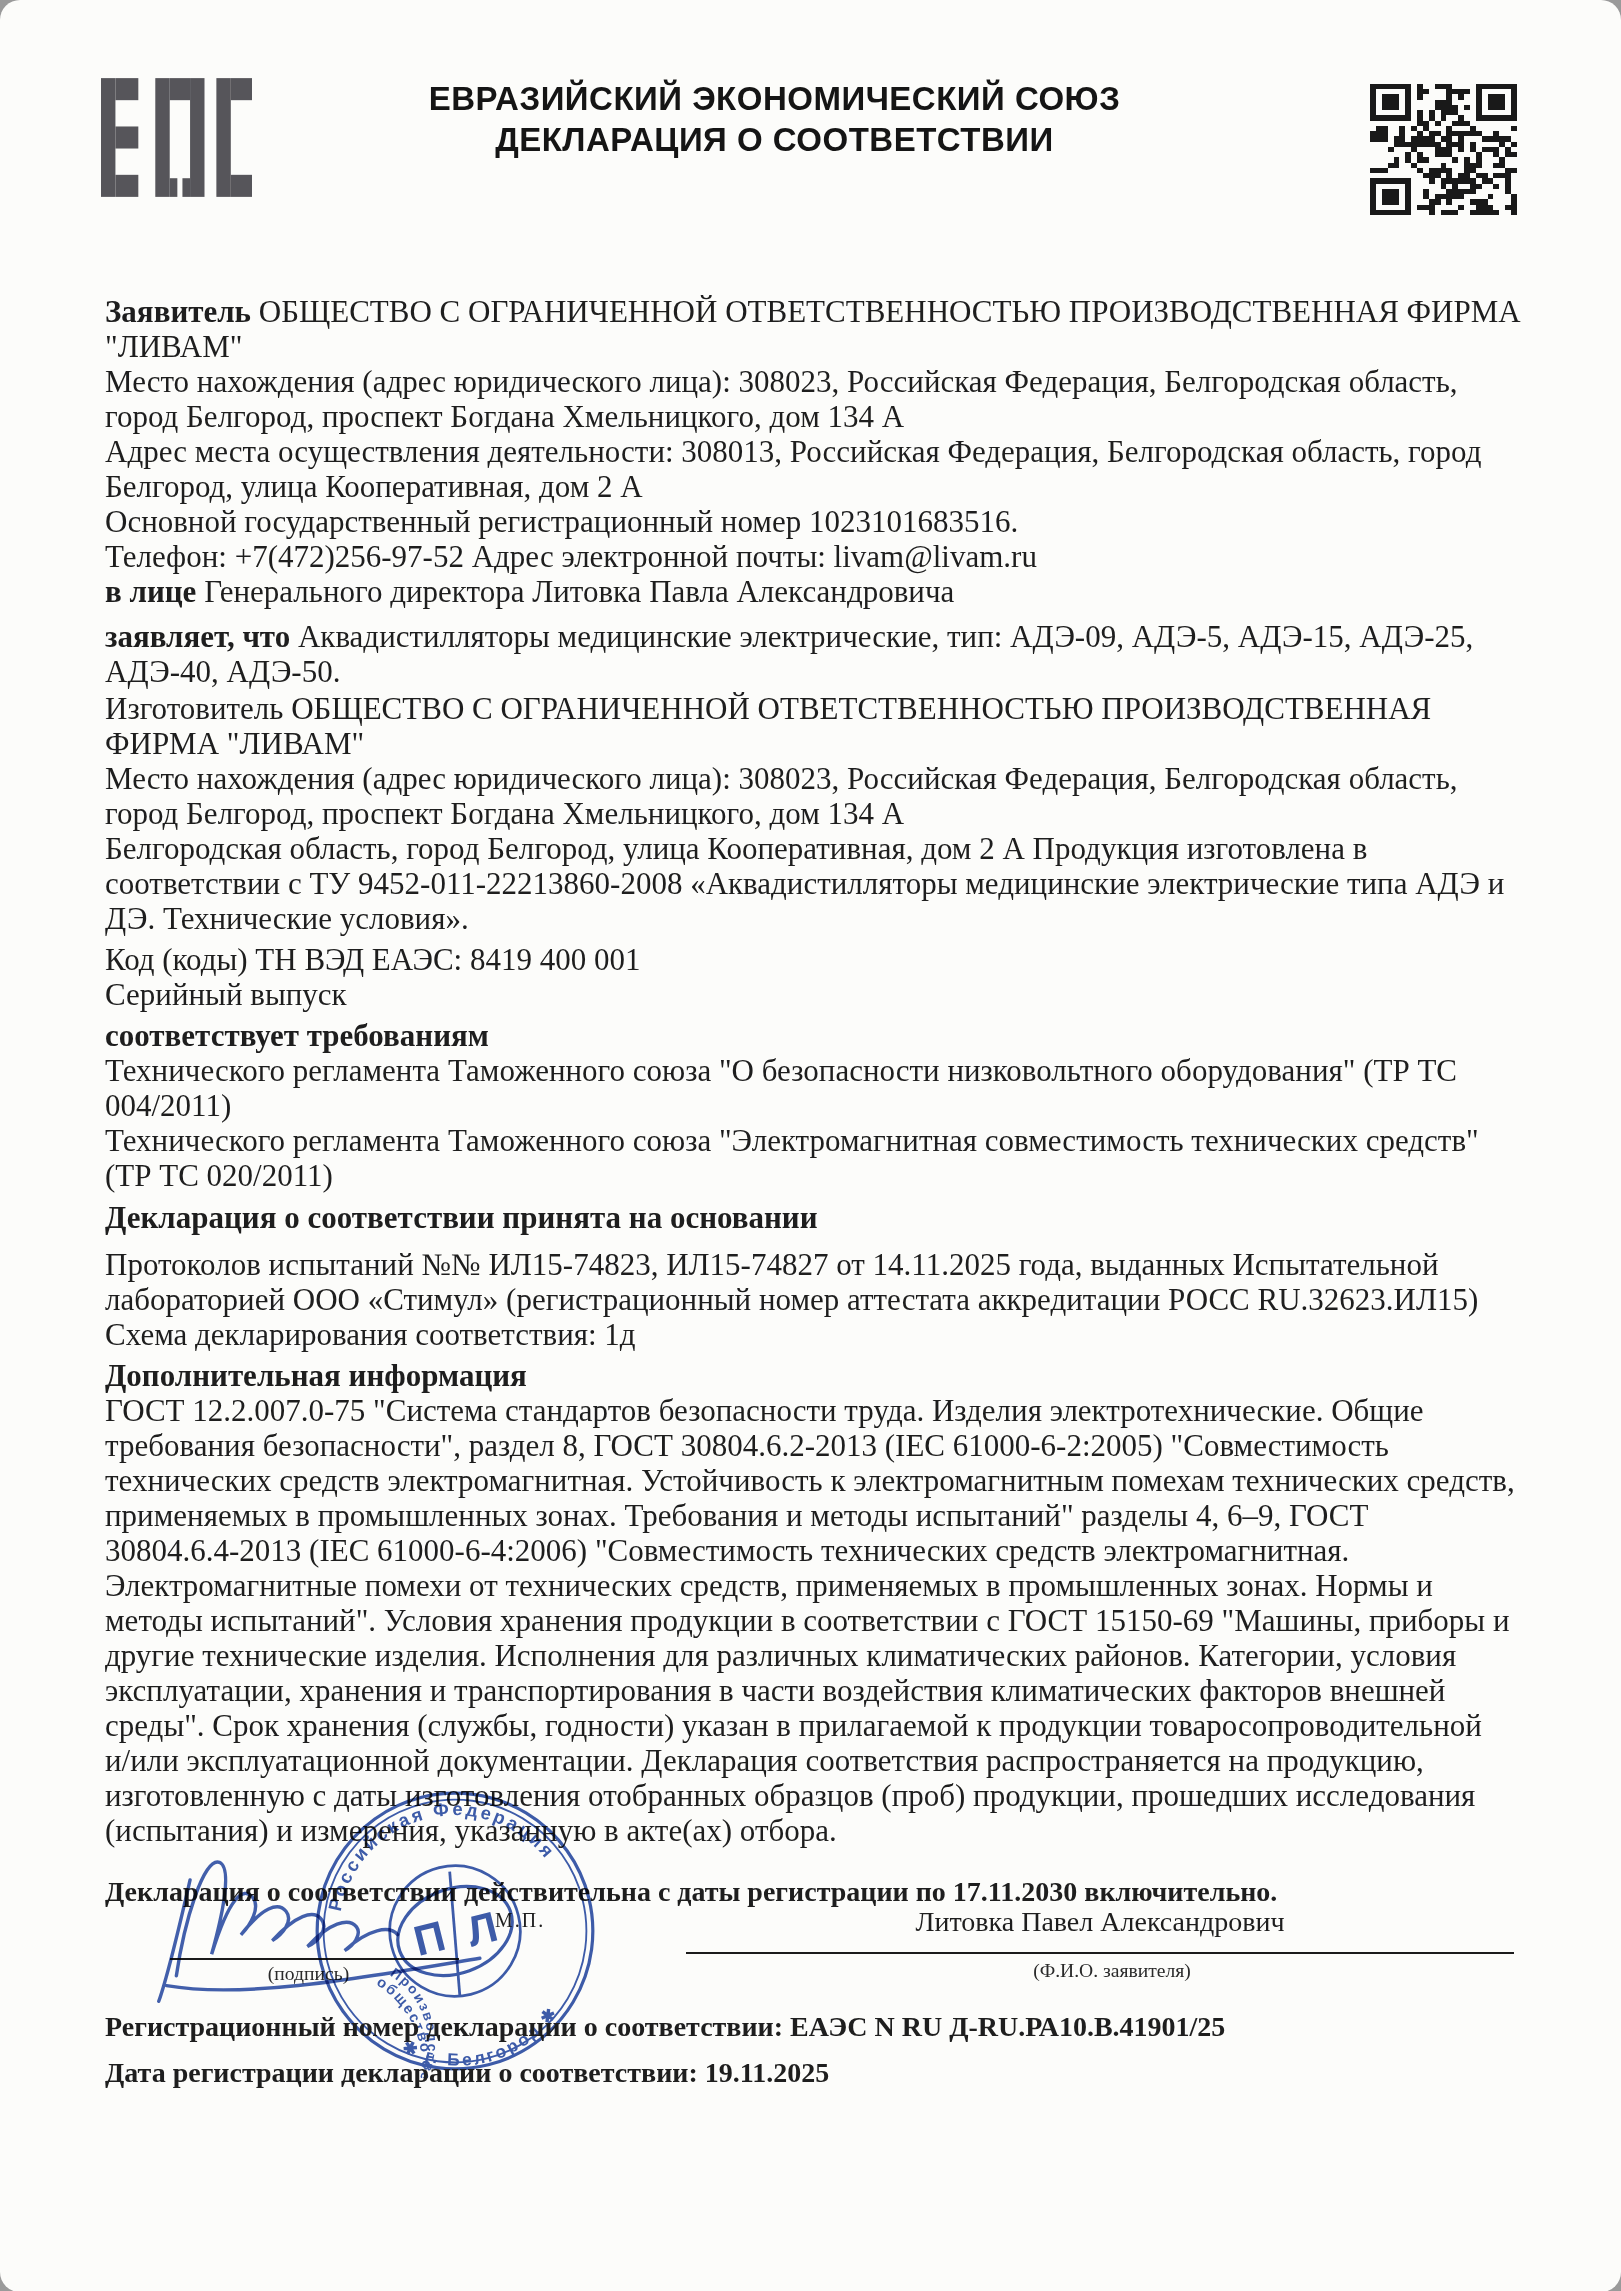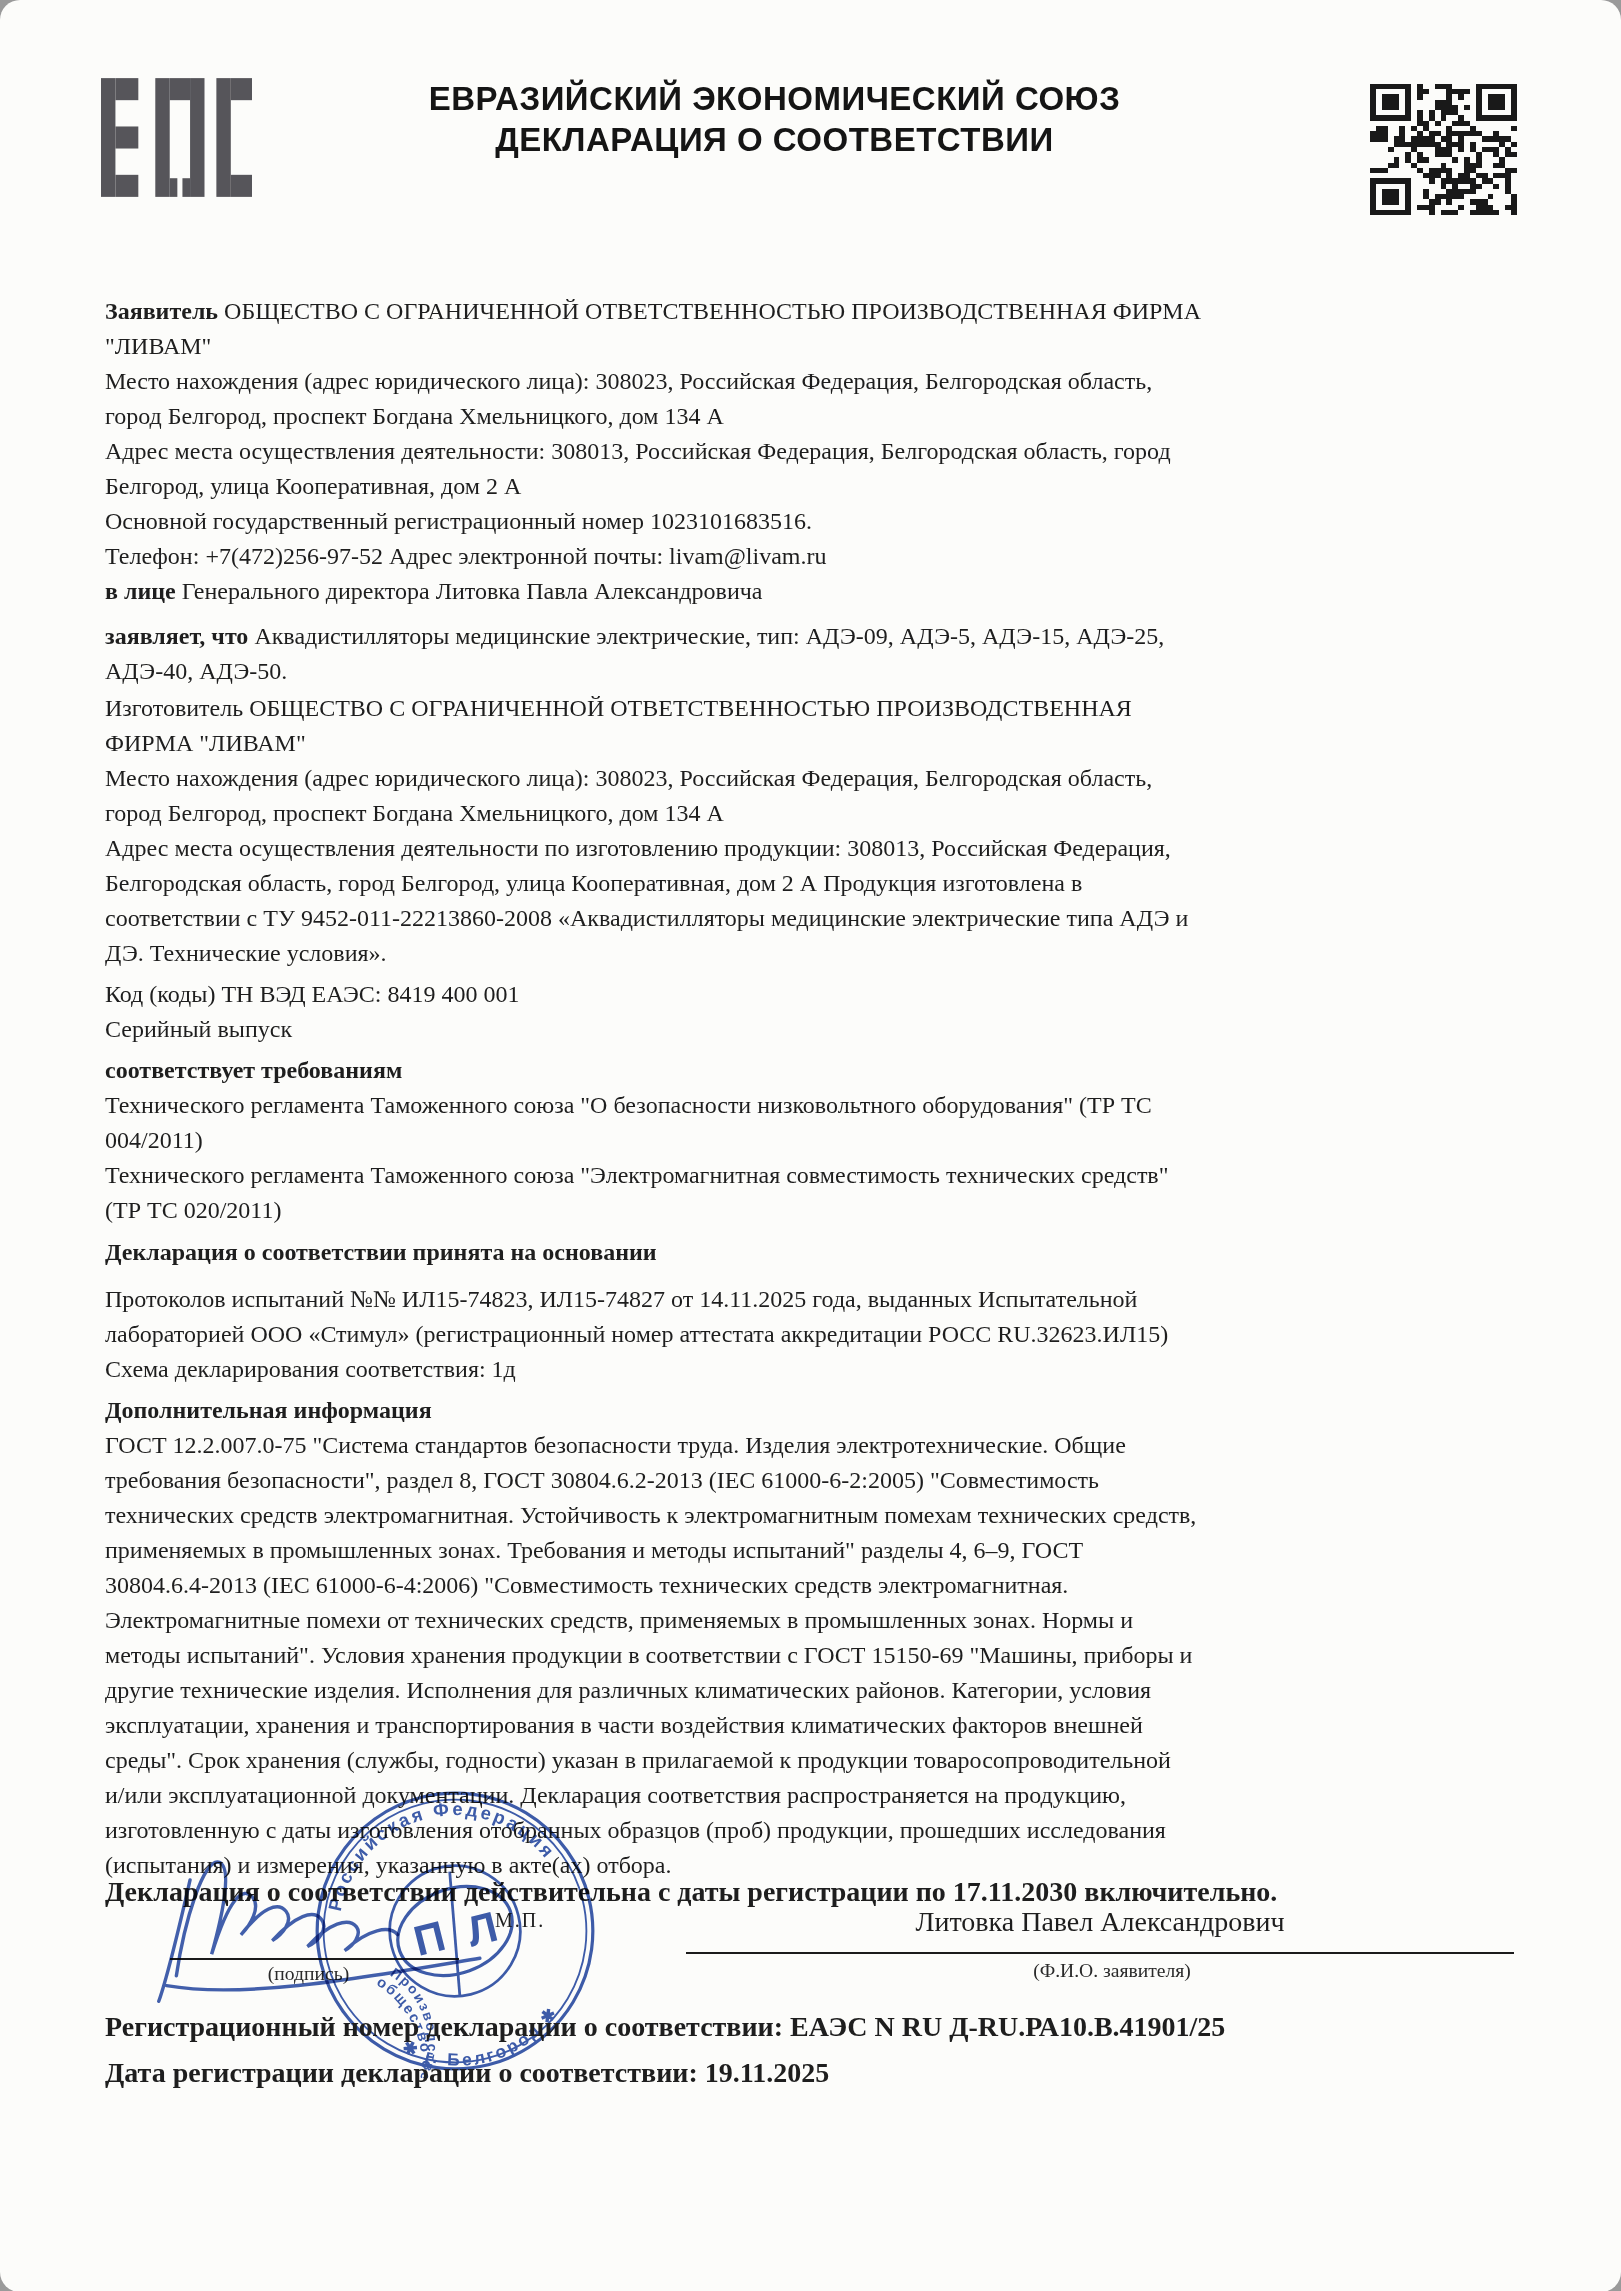--- a/index.html
+++ b/index.html
@@ -8,21 +8,21 @@
   
   .eac-logo{position:absolute;left:101px;top:67px;}
   .title{position:absolute;left:294px;top:78px;width:961px;text-align:center;
          font-family:"Liberation Sans",sans-serif;font-weight:bold;font-size:33px;
          line-height:41px;letter-spacing:0.5px;color:#151515;}
   .qr{position:absolute;left:1370px;top:84px;width:147px;height:131px;}
   .qr svg{width:100%;height:100%;}
   .qr rect{fill:#191919;}
   
   .doc-body{position:absolute;left:105px;top:294px;}
-  .bline{white-space:pre;font-size:24px;line-height:35px;}
+  .bline{white-space:pre;font-size:31px;line-height:35px;}
   .bold{font-weight:bold;}
   .abs-line{position:absolute;white-space:pre;font-size:28px;}
   
   .sigline{position:absolute;border-top:2.9px solid #1b1b1b;height:0;}
   .small-label{position:absolute;font-size:19.6px;color:#2a2a2a;text-align:center;}
   .fio-name{position:absolute;left:686px;top:1906px;width:828px;text-align:center;font-size:28px;}
   .mp{position:absolute;left:495px;top:1909px;font-size:20px;letter-spacing:2px;}
   
   .stamp{position:absolute;left:308px;top:1784px;width:294px;height:294px;
          mix-blend-mode:multiply;opacity:.93;}
@@ -301,21 +301,20 @@
       </div>
       <div style="margin-top: 9.8px;">
         <div class="bline"><span class="bold">заявляет, что</span><span> Аквадистилляторы медицинские электрические, тип: АДЭ-09, АДЭ-5, АДЭ-15, АДЭ-25,</span></div>
         <div class="bline"><span>АДЭ-40, АДЭ-50.</span></div>
       </div>
       <div style="margin-top: 2px;">
         <div class="bline"><span>Изготовитель ОБЩЕСТВО С ОГРАНИЧЕННОЙ ОТВЕТСТВЕННОСТЬЮ ПРОИЗВОДСТВЕННАЯ</span></div>
         <div class="bline"><span>ФИРМА "ЛИВАМ"</span></div>
         <div class="bline"><span>Место нахождения (адрес юридического лица): 308023, Российская Федерация, Белгородская область,</span></div>
         <div class="bline"><span>город Белгород, проспект Богдана Хмельницкого, дом 134 А</span></div>
-        <div class="bline"><span>Адрес места осуществления деятельности по изготовлению продукции: 308013, Российская Федерация,</span></div>
         <div class="bline"><span>Белгородская область, город Белгород, улица Кооперативная, дом 2 А Продукция изготовлена в</span></div>
         <div class="bline"><span>соответствии с ТУ 9452-011-22213860-2008 «Аквадистилляторы медицинские электрические типа АДЭ и</span></div>
         <div class="bline"><span>ДЭ. Технические условия».</span></div>
       </div>
       <div style="margin-top: 5.9px;">
         <div class="bline"><span>Код (коды) ТН ВЭД ЕАЭС: 8419 400 001</span></div>
       </div>
       <div style="margin-top: 0px;">
         <div class="bline"><span>Серийный выпуск</span></div>
       </div>

